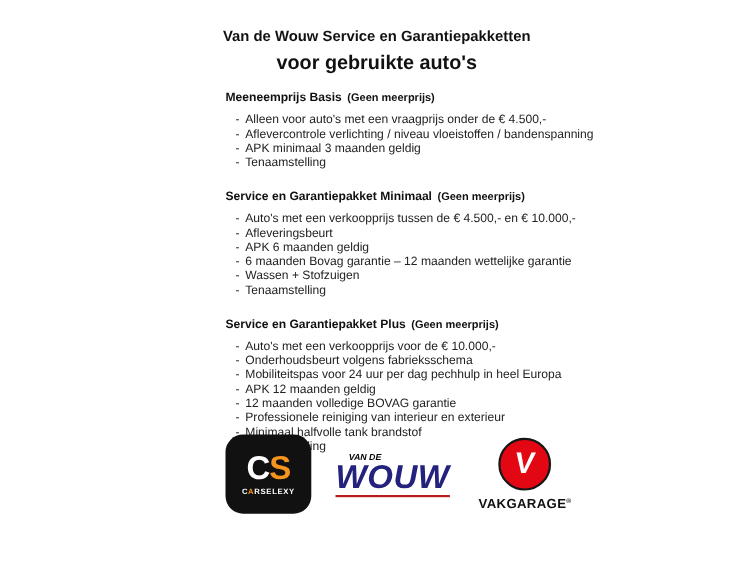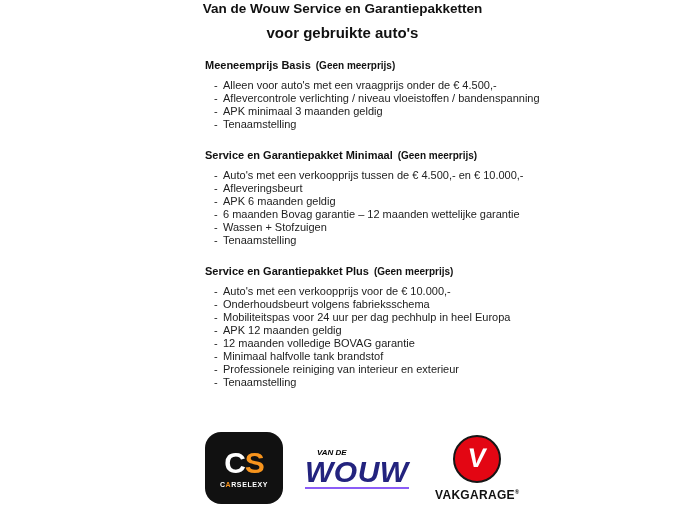--- a/index.html
+++ b/index.html
@@ -7,53 +7,53 @@
     width: 685px;
     height: 514px;
     background: #ffffff;
     font-family: "Liberation Sans", sans-serif;
     color: #1c1c1c;
     overflow: hidden;
   }
   .page { position: relative; width: 685px; height: 514px; background: #ffffff; }
 
   
-  .doc-title { padding-top: 0; text-align: center; font-weight: bold; color: #111; }
+  .doc-title { padding-top: 24px; text-align: center; font-weight: bold; color: #111; }
   .doc-title .t1 { font-size: 13.5px; line-height: 17px; }
-  .doc-title .t2 { font-size: 15px; line-height: 16px; margin-top: 8px; }
+  .doc-title .t2 { font-size: 18px; line-height: 16px; margin-top: 8px; }
 
   
   .content { margin-left: 205px; width: 420px; }
   .section { margin-top: 16px; }
   .sec-head { line-height: 13px; }
   .sec-title { font-size: 11px; font-weight: bold; color: #111; }
   .sec-note { font-size: 10px; font-weight: bold; color: #111; margin-left: 5px; }
   .items { margin-top: 7px; }
   .li { display: flex; font-size: 11px; line-height: 13px; color: #222; }
   .li .dash { width: 9px; margin-left: 9px; flex: none; }
   .li .dash::before { content: "-"; }
 
   
-  .logos { position: absolute; left: 205px; top: 432px; display: flex; align-items: center; }
+  .logos { position: absolute; left: 205px; top: 395px; display: flex; align-items: center; }
 
   .cs-box {
     width: 78px; height: 72px; border-radius: 16px; background: #111111;
     display: flex; flex-direction: column; align-items: center; justify-content: center; gap: 3px;
   }
   .cs-mark { font-size: 30px; font-weight: bold; line-height: 30px; letter-spacing: -1px; }
   .cs-mark .c { color: #ffffff; }
   .cs-mark .s { color: #f7941d; }
   .cs-text { font-size: 7px; font-weight: bold; color: #ffffff; letter-spacing: 0.6px; }
   .cs-text .orange { color: #f7941d; }
 
   .wouw { margin-left: 22px; width: 98px; }
   .wouw-top { font-size: 8px; font-weight: bold; font-style: italic; color: #000; margin-left: 12px; }
   .wouw-main {
     font-size: 30px; font-weight: bold; font-style: italic; color: #23237e;
-    line-height: 30px; letter-spacing: 0.5px; border-bottom: 2px solid #8b5cf6; display: inline-block;
+    line-height: 30px; letter-spacing: 0.5px; border-bottom: 2px solid #b91c1c; display: inline-block;
   }
 
   .vak { margin-left: 32px; display: flex; flex-direction: column; align-items: center; }
   .vak-circle {
     width: 44px; height: 44px; border-radius: 50%; background: #e30613; border: 2px solid #161616;
     display: flex; align-items: center; justify-content: center;
   }
   .vak-v { color: #ffffff; font-size: 27px; font-weight: bold; line-height: 1; transform: skewX(-8deg); }
   .vak-label { margin-top: 5px; font-size: 12px; font-weight: bold; color: #111; letter-spacing: 0.3px; }
   .vak-reg { font-size: 6px; vertical-align: super; }
@@ -146,25 +146,25 @@
         <div class="li">
             <span class="dash"></span>
             <span class="txt">APK 12 maanden geldig</span>
           </div>
         <div class="li">
             <span class="dash"></span>
             <span class="txt">12 maanden volledige BOVAG garantie</span>
           </div>
         <div class="li">
             <span class="dash"></span>
+            <span class="txt">Professionele reiniging van interieur en exterieur</span>
+          </div>
+        <div class="li">
+            <span class="dash"></span>
             <span class="txt">Minimaal halfvolle tank brandstof</span>
-          </div>
-        <div class="li">
-            <span class="dash"></span>
-            <span class="txt">Professionele reiniging van interieur en exterieur</span>
           </div>
         <div class="li">
             <span class="dash"></span>
             <span class="txt">Tenaamstelling</span>
           </div>
       </div>
     </div>
 
   </div>
 

